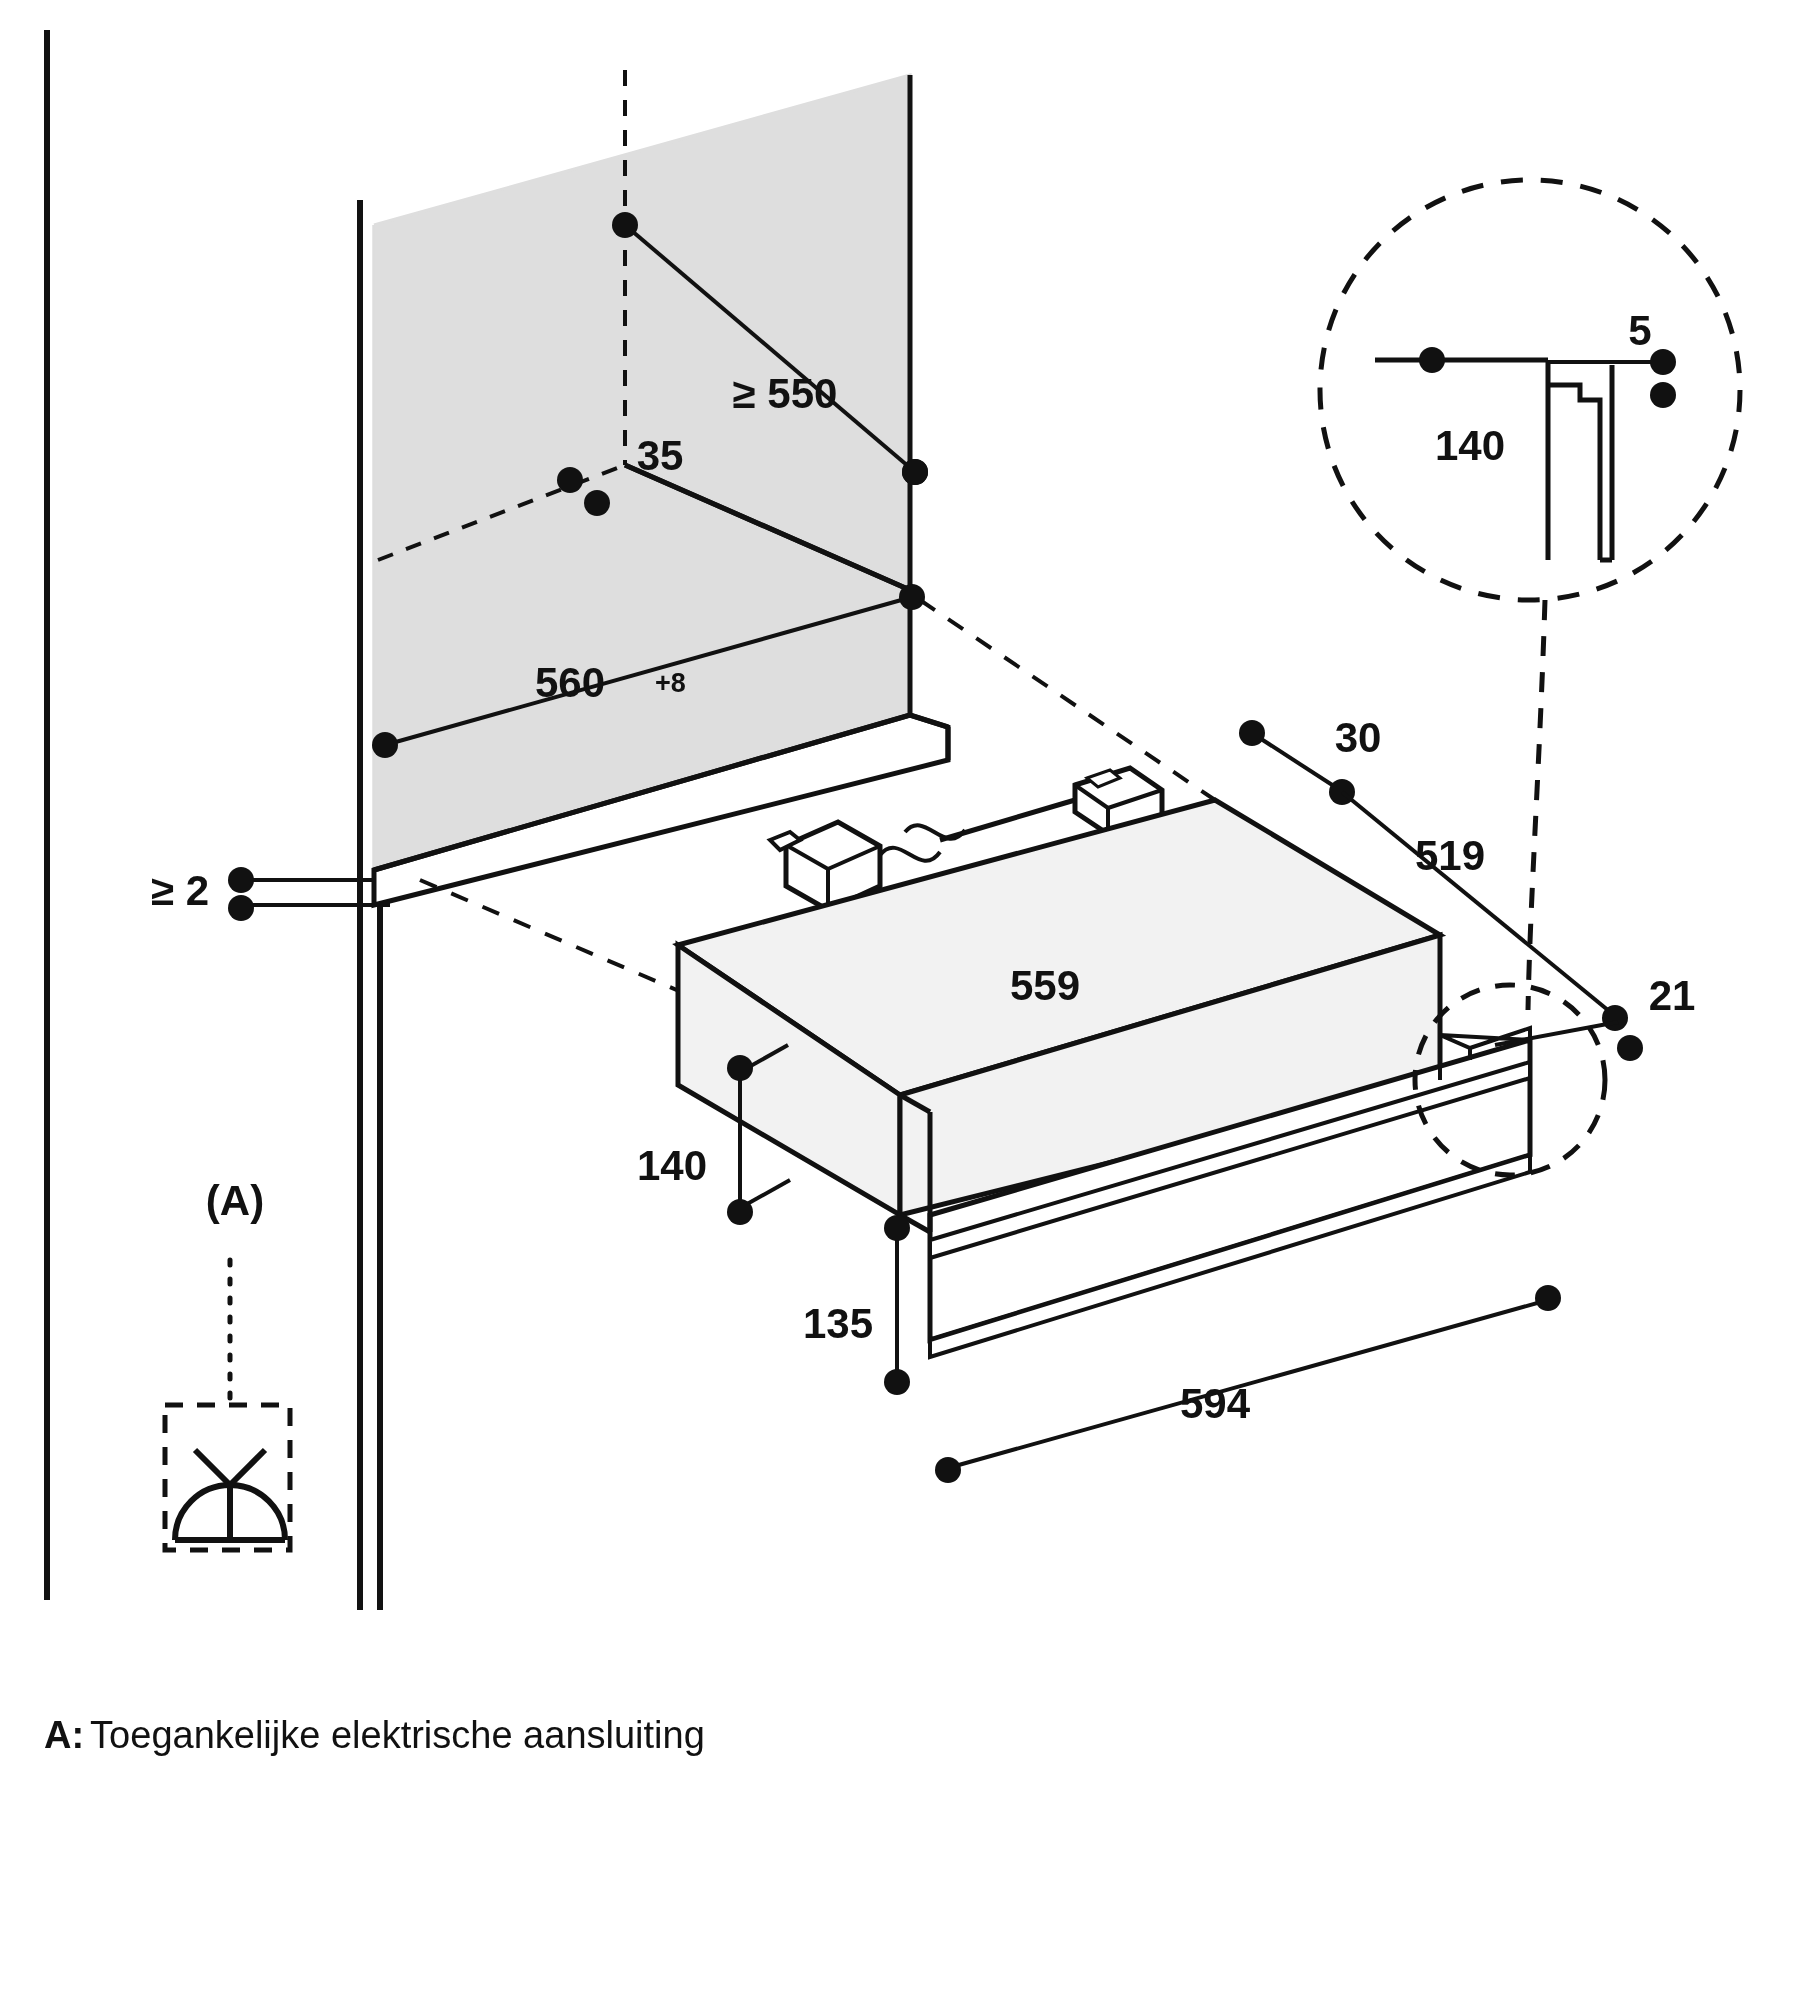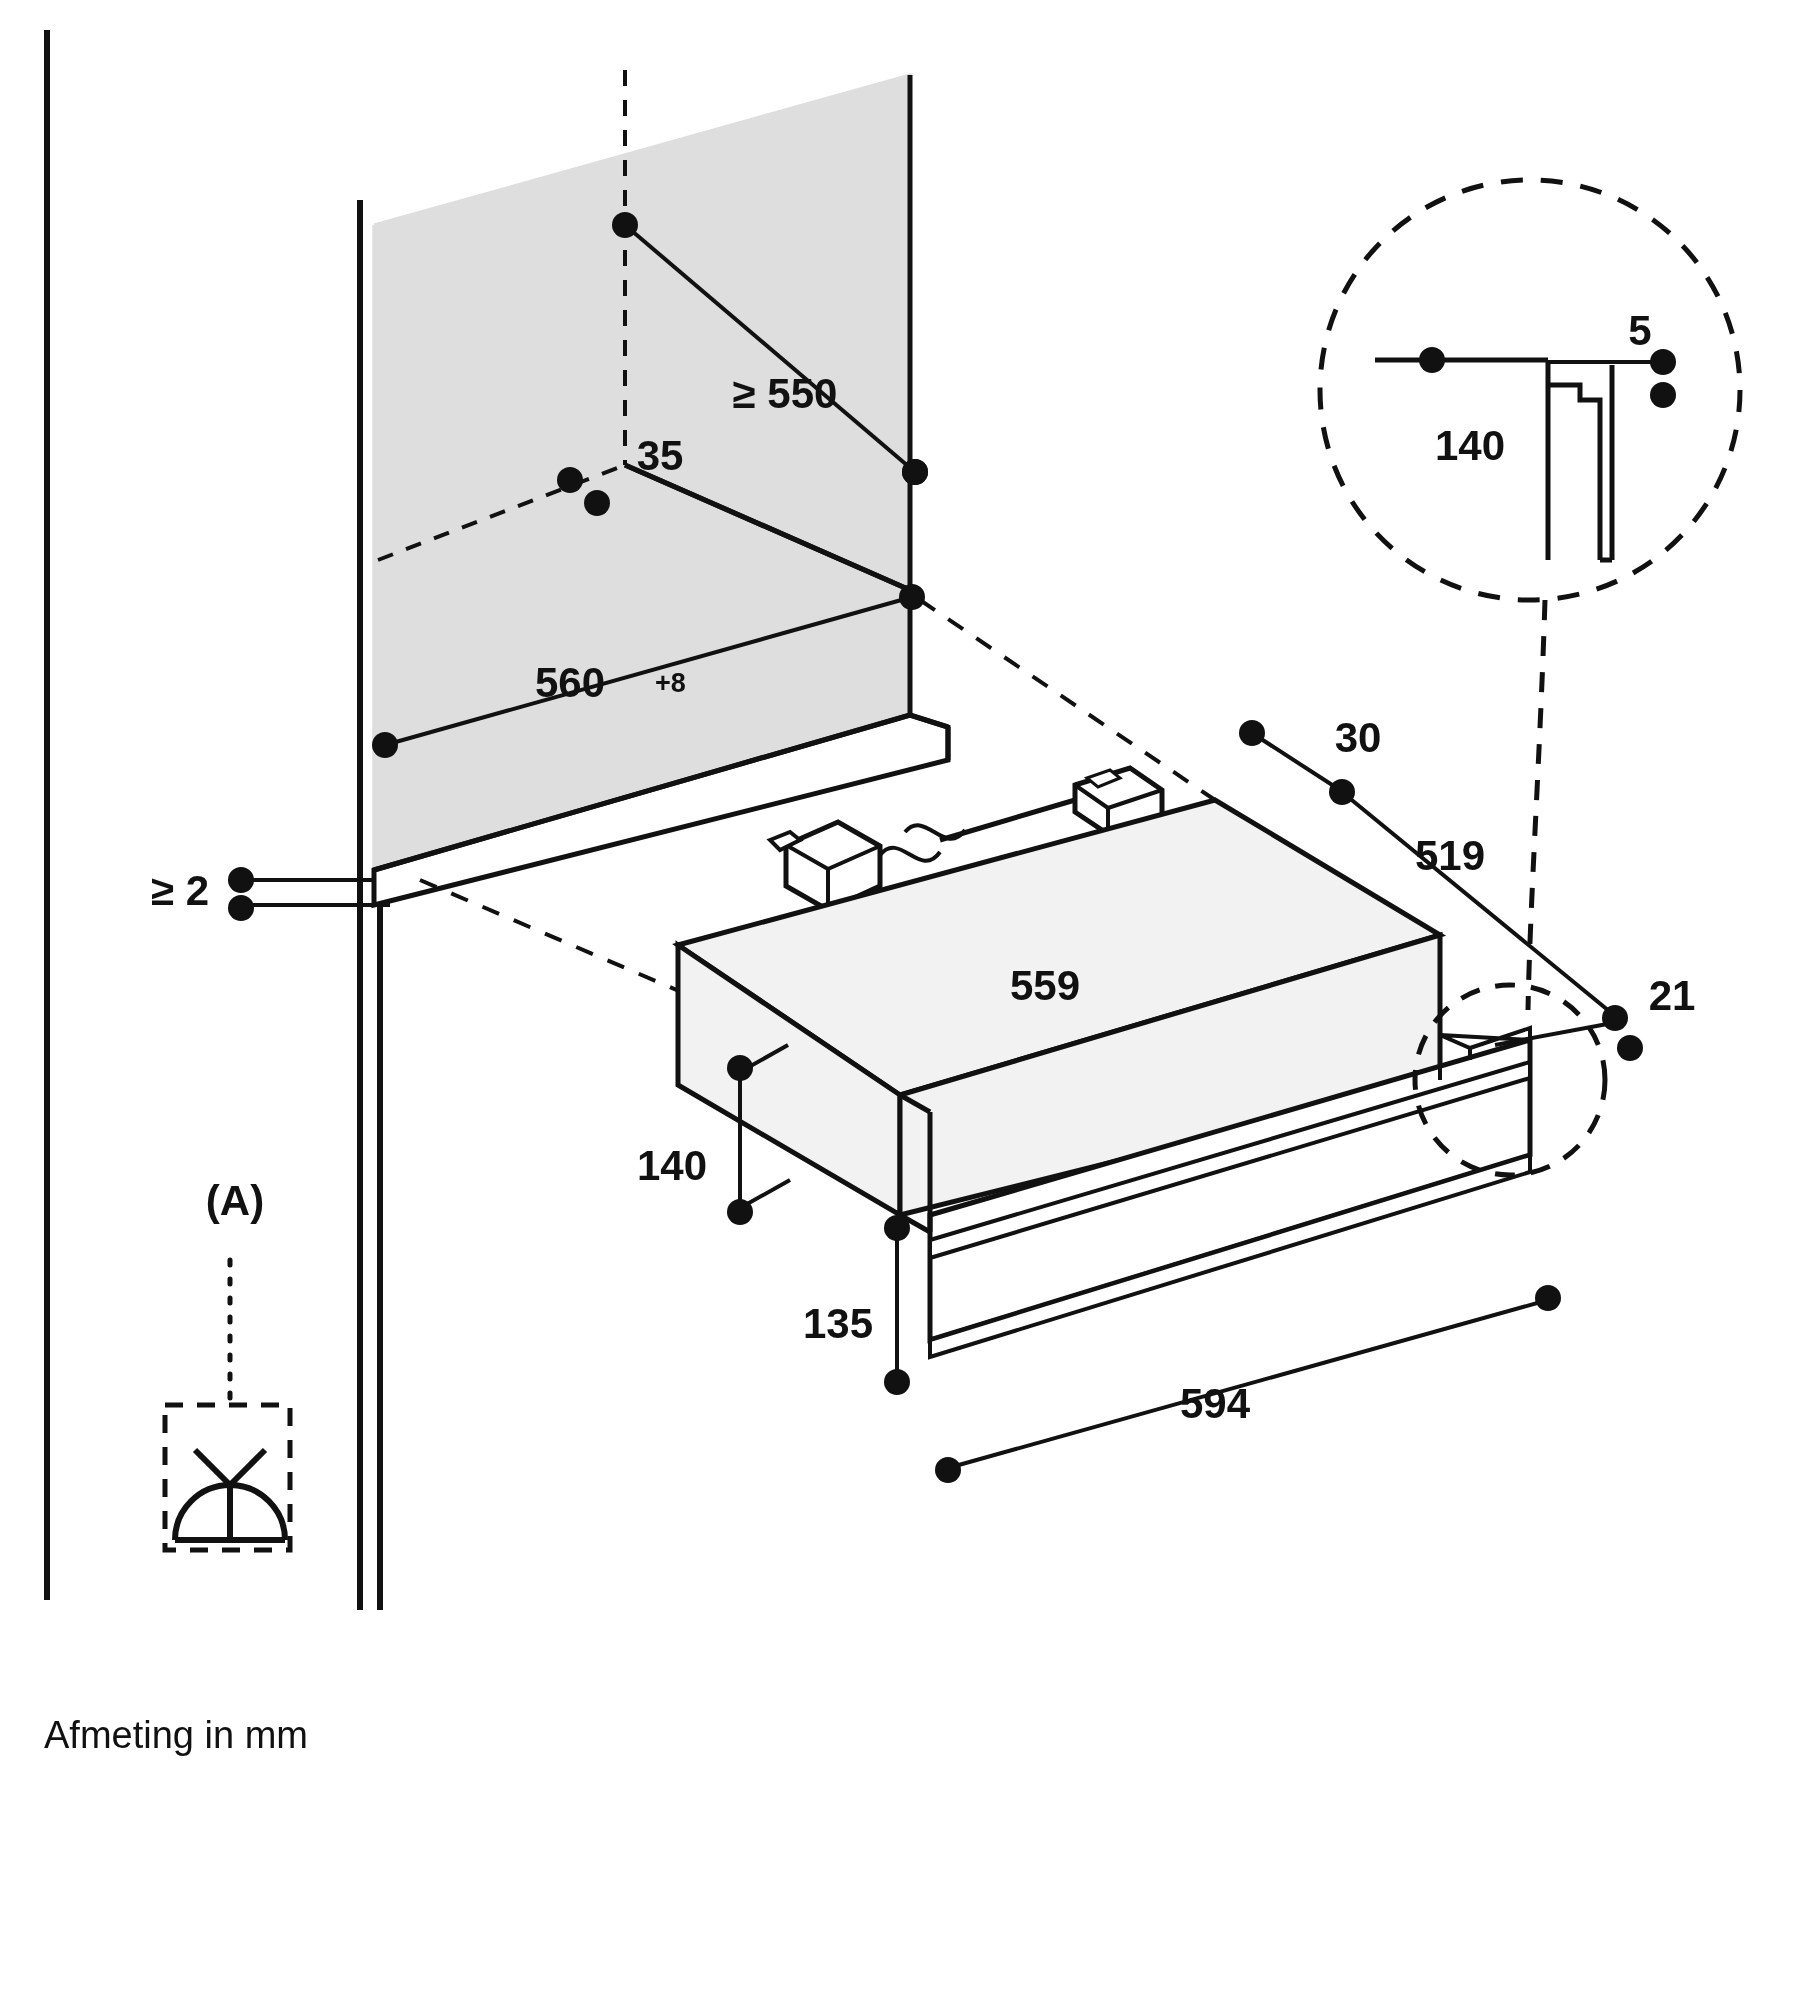--- a/index.html
+++ b/index.html
@@ -253,14 +253,16 @@
       <line x1="230" y1="1485" x2="230" y2="1540" stroke="#111" stroke-width="6"></line>
       <line x1="175" y1="1540" x2="285" y2="1540" stroke="#111" stroke-width="6"></line>
       <line x1="230" y1="1485" x2="195" y2="1450" stroke="#111" stroke-width="6"></line>
       <line x1="230" y1="1485" x2="265" y2="1450" stroke="#111" stroke-width="6"></line>
     </g>
 
   </svg>
 </div>
 
 <div class="legend-block">
-  <p class="legend-line">Afmeting in mm</p>
+  <p class="legend-line">
+    <span class="lbl">A:</span><span>Toegankelijke elektrische aansluiting</span>
+  </p>
 </div>
 
 </body></html>

